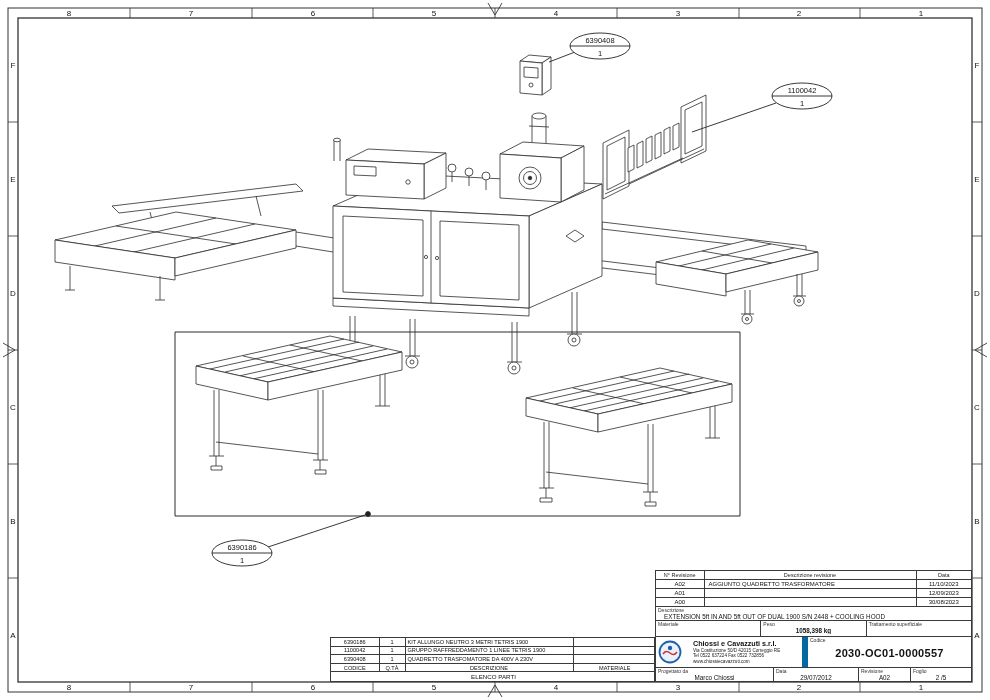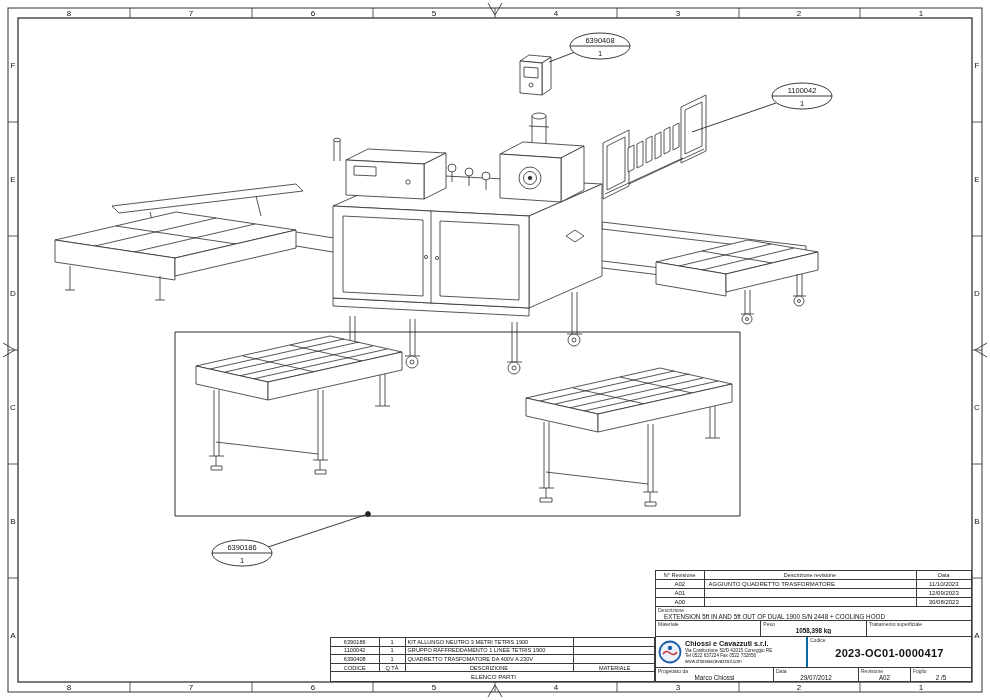--- a/index.html
+++ b/index.html
@@ -23,21 +23,21 @@
   .blk{border-top:1px solid #3a3a3a;box-sizing:border-box;}
   .cl{font-size:5px;line-height:6px;color:#333;padding:0 2px;text-align:left;}
   .cv{font-size:6.3px;line-height:7px;text-align:center;white-space:nowrap;overflow:hidden;}
   .desc-block{height:14px;}
   .desc-val{font-size:6.3px;line-height:7px;padding-left:8px;white-space:nowrap;overflow:hidden;}
   .props{display:flex;height:16px;}
   .props .pc{flex:1;border-right:1px solid #3a3a3a;box-sizing:border-box;overflow:hidden;}
   .props .pc:last-child{border-right:none;}
   .w600{font-weight:bold;}
   .company-row{display:flex;height:31px;}
-  .company-cell{width:152px;border-right:2px solid #0369a1;box-sizing:border-box;display:flex;align-items:center;gap:3px;padding:1px 2px;overflow:hidden;}
+  .company-cell{width:152px;border-right:6px solid #0369a1;box-sizing:border-box;display:flex;align-items:center;gap:11px;padding:1px 2px;overflow:hidden;}
   .cinfo{overflow:hidden;}
   .cname{font-size:7.2px;font-weight:bold;line-height:8px;white-space:nowrap;}
   .caddr{font-size:4.6px;line-height:5.2px;color:#222;white-space:nowrap;}
   .code-cell{flex:1;overflow:hidden;}
   .code-val{font-size:11px;font-weight:bold;text-align:center;letter-spacing:.3px;line-height:20px;white-space:nowrap;}
   .btm{display:flex;height:15px;}
   .btm .bc{border-right:1px solid #3a3a3a;box-sizing:border-box;overflow:hidden;}
   .btm .bc:last-child{border-right:none;}
   .b1{width:118px;} .b2{width:85px;} .b3{width:52px;} .b4{flex:1;}
 
@@ -447,21 +447,21 @@
       </svg>
       <div class="cinfo">
         <div class="cname">Chiossi e Cavazzuti s.r.l.</div>
         <div class="caddr">Via Costituzione 50/D 42015 Correggio RE</div>
         <div class="caddr">Tel 0522 637224 Fax 0522 732856</div>
         <div class="caddr">www.chiossiecavazzuti.com</div>
       </div>
     </div>
     <div class="code-cell">
       <div class="cl">Codice</div>
-      <div class="code-val">2023-OC01-0000417</div>
+      <div class="code-val">2030-OC01-0000557</div>
     </div>
   </div>
 
   <div class="btm blk">
     <div class="bc b1">
       <div class="cl">Progettato da</div>
       <div class="cv">Marco Chiossi</div>
     </div>
     <div class="bc b2">
       <div class="cl">Data</div>

